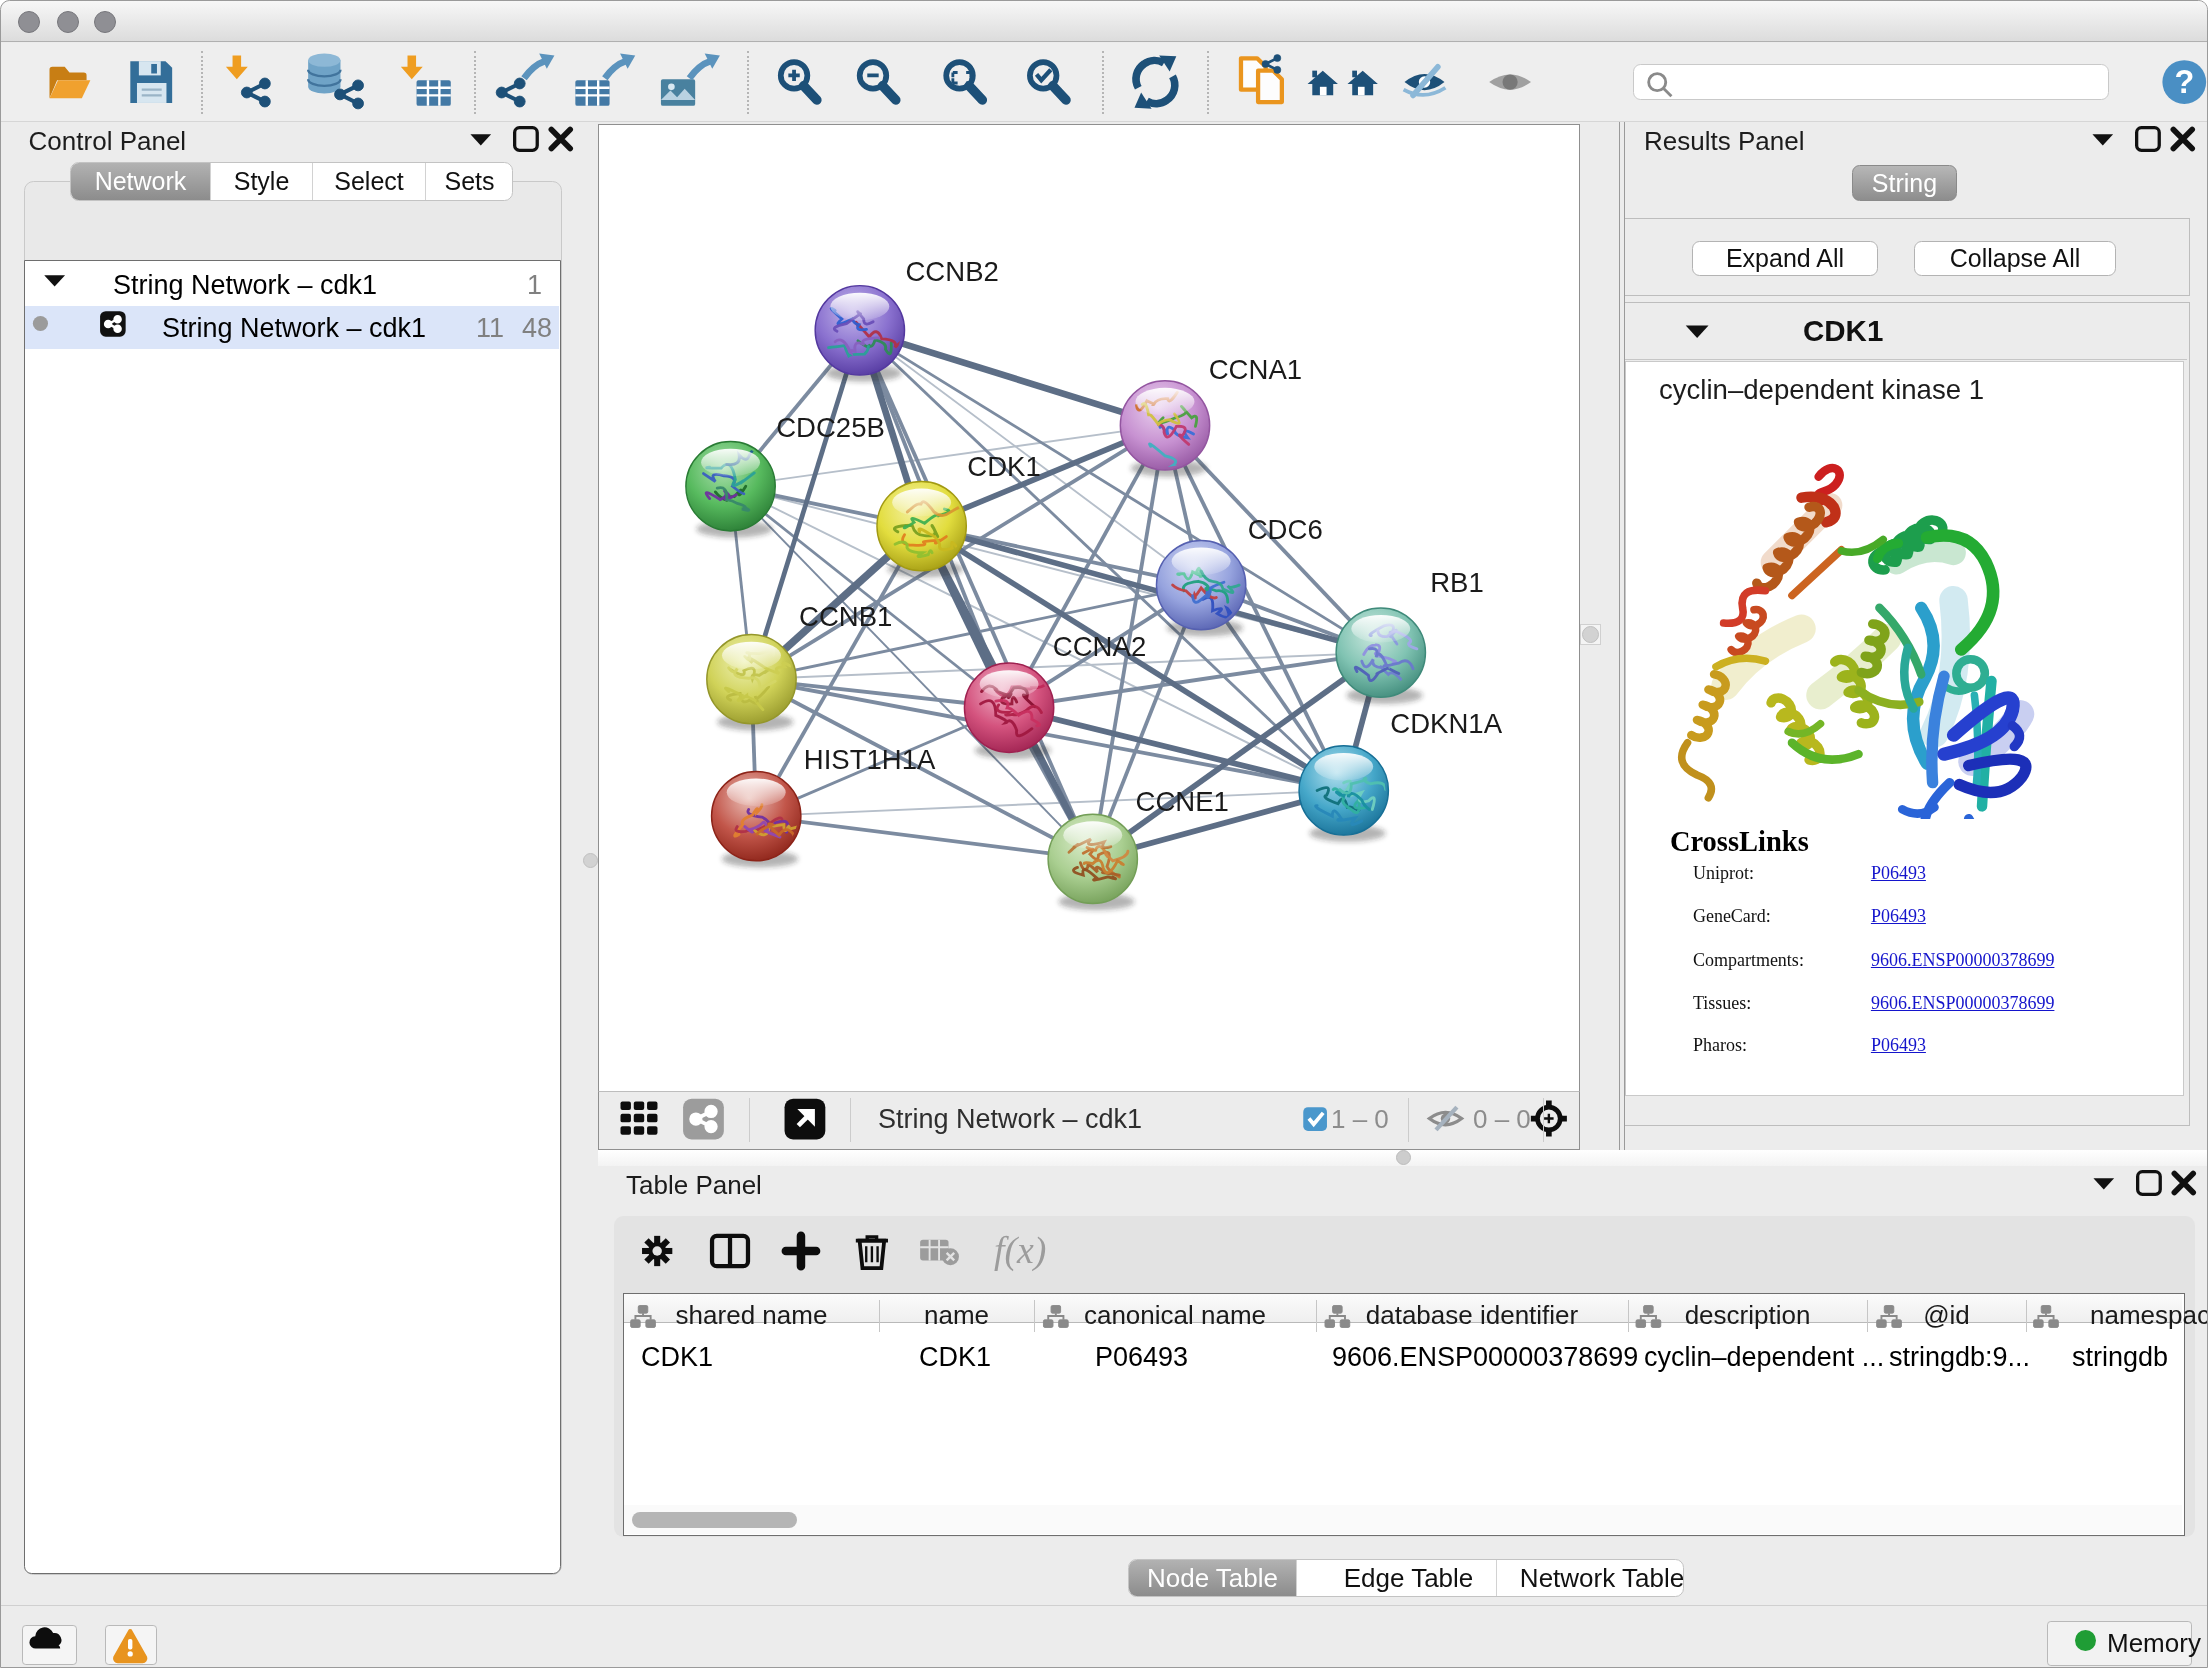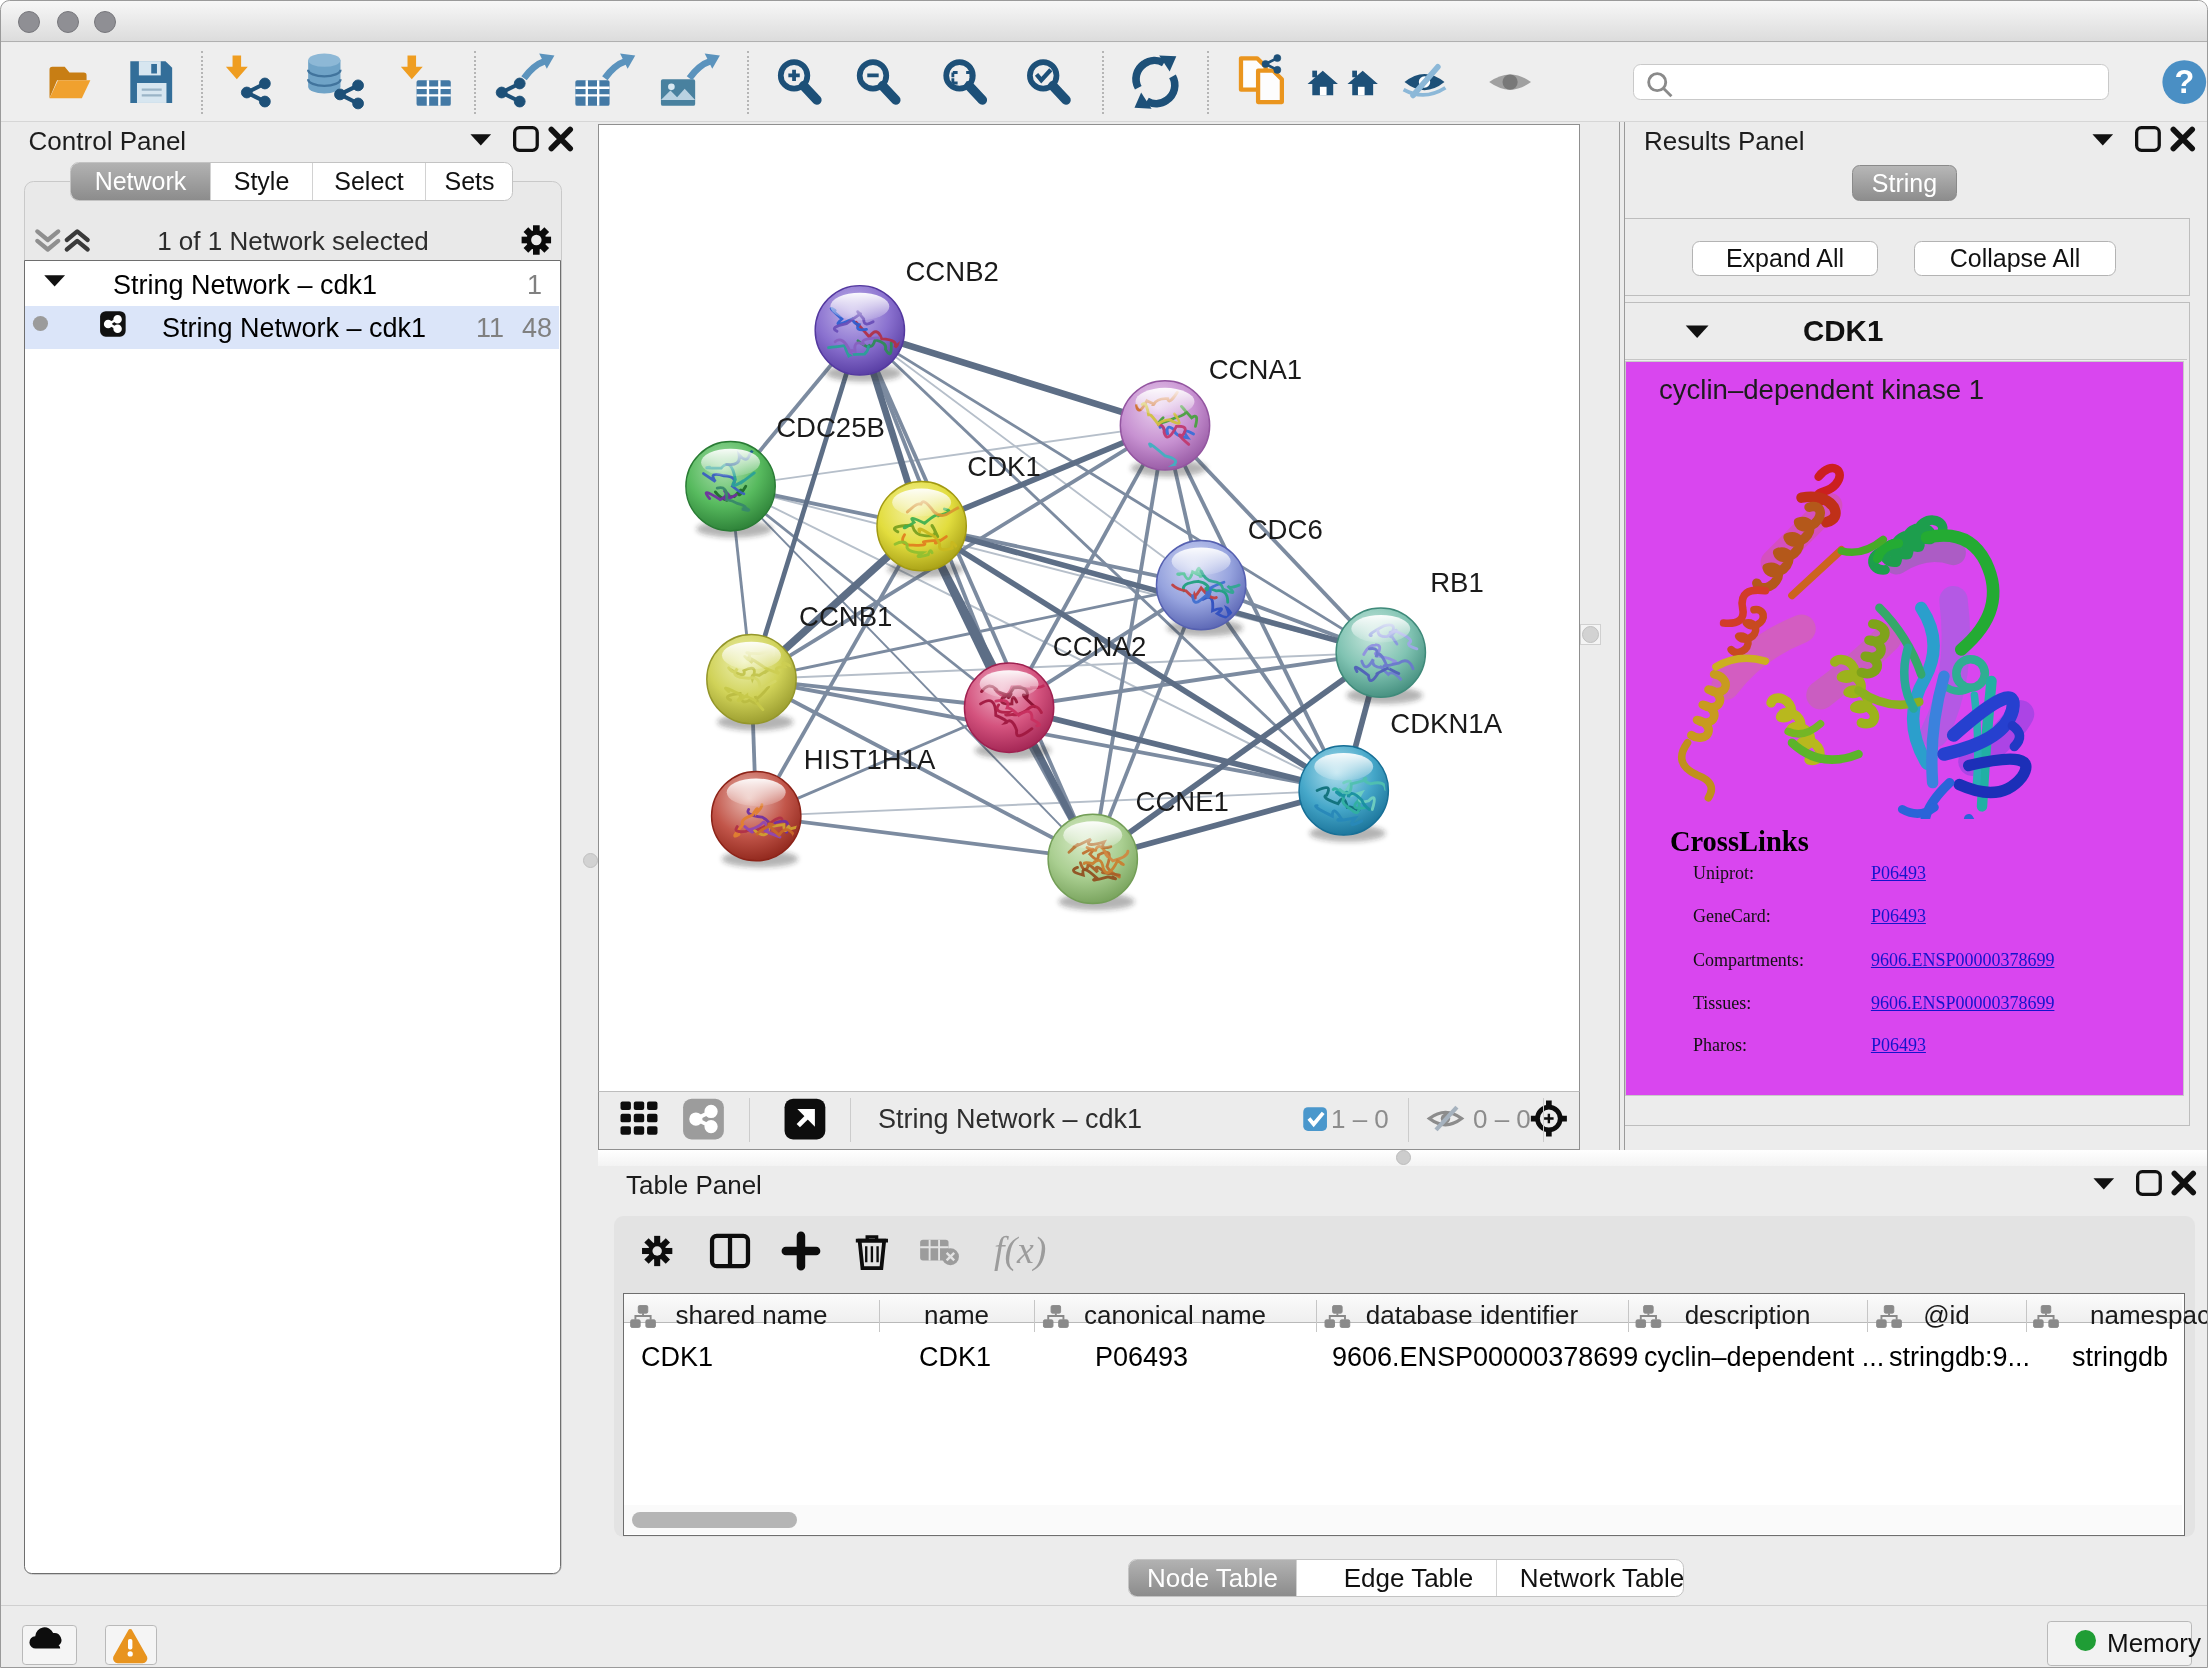--- a/index.html
+++ b/index.html
@@ -54,21 +54,21 @@
      background:linear-gradient(#b7b7b7,#8d8d8d); border:1px solid #8a8a8a; border-radius:7.6px;
      color:#fff; font-size:25px; text-align:center; line-height:34px; }
   #rp-box1 { position:absolute; left:1620px; top:217px; width:569px; height:78px;
      background:#ececec; border:1.9px solid #bdbdbd; }
   .rpbtn { position:absolute; top:22px; height:35px; background:#fff; border:1px solid #b3b3b3;
      border-radius:7.6px; font-size:25px; color:#111; text-align:center; line-height:33px; }
   #rp-box2 { position:absolute; left:1620px; top:301px; width:569px; height:824px;
      background:#ececec; border:1.9px solid #bdbdbd; }
   #rp-cdk1hdr { position:absolute; left:0px; top:0px; width:565px; height:57px; border-bottom:1.9px solid #c6c6c6; }
   #rp-inner { position:absolute; left:2.9px; top:58px; width:559px; height:735px;
-     background:#d946ef; border:1px solid #c9c9c9; }
+     background:#ffffff; border:1px solid #c9c9c9; }
   .serif { font-family:"Liberation Serif", serif; }
   .xlink { color:#1414cc; text-decoration:underline; }
   .xlrow { position:absolute; left:67px; font-size:18px; color:#111; white-space:nowrap; }
   .xlval { position:absolute; left:178px; }
 
   
   #tp-title { position:absolute; left:625px; top:1169px; font-size:26px; color:#1c1c1c; }
   #tp-box { position:absolute; left:613px; top:1215px; width:1581px; height:321px;
      background:#e3e3e3; border-radius:9.5px; }
   #tp-table { position:absolute; left:622px; top:1292px; width:1562px; height:243px; background:#fff;
@@ -248,41 +248,20 @@
   <path d="M2,12 l22,0 -11,12 z" fill="#111"></path>
   <rect x="49" y="5" width="24" height="24" rx="5" fill="none" stroke="#111" stroke-width="3.5"></rect>
   <path d="M88,7 l20,20 M108,7 l-20,20" stroke="#111" stroke-width="6" stroke-linecap="round"></path>
 </svg>
   <div id="cp-tabpanel"></div>
   <div id="cp-tabs">
     <div class="seg segsel" style="width:140px; border-radius:7.6px 0 0 7.6px;">Network</div>
     <div class="seg" style="width:102px;">Style</div>
     <div class="seg" style="width:113px;">Select</div>
     <div class="seg" style="width:87px; border-right:none; border-radius:0 7.6px 7.6px 0;">Sets</div>
-  </div>
-  <div id="cp-sub">
-    <div id="cp-subtext">1 of 1 Network selected</div>
-<svg class="abs" width="538" height="40" viewBox="0 0 566 42" style="left:0;top:0;z-index:3;">
-  <g fill="none" stroke="#8f8f8f" stroke-width="4.5" stroke-linecap="round" stroke-linejoin="round">
-    <path d="M14,12 l11,9 11,-9 M14,22 l11,9 11,-9"></path>
-  </g>
-  <g fill="none" stroke="#3a3a3a" stroke-width="4.5" stroke-linecap="round" stroke-linejoin="round">
-    <path d="M45,21 l11,-9 11,9 M45,31 l11,-9 11,9"></path>
-  </g>
-  <g transform="translate(539,21)" fill="#0a0a0a">
-    <circle r="10.5"></circle>
-    <g>
-      <rect x="-3.5" y="-15.5" width="7" height="31"></rect>
-      <rect x="-3.5" y="-15.5" width="7" height="31" transform="rotate(45)"></rect>
-      <rect x="-3.5" y="-15.5" width="7" height="31" transform="rotate(90)"></rect>
-      <rect x="-3.5" y="-15.5" width="7" height="31" transform="rotate(135)"></rect>
-    </g>
-    <circle r="5.5" fill="#e9e9e9"></circle>
-  </g>
-</svg>
   </div>
   <div id="cp-list">
 <svg class="abs" width="171" height="89" viewBox="0 0 180 94" style="left:0;top:0;z-index:3;">
   <path d="M20,15 l22,0 -11,12 z" fill="#111"></path>
   <circle cx="16" cy="66" r="8" fill="#9b9b9b"></circle>
   <rect x="79" y="53" width="27" height="27" rx="6" fill="#111"></rect>
   <g transform="translate(92.5,66.5)" stroke="#fff" stroke-width="2.6" fill="#fff">
     <path d="M-5,0 L5,-5 M-5,0 L5,5" fill="none"></path>
     <circle cx="-5" cy="0" r="3.2"></circle>
           <circle cx="5" cy="-5" r="3.2"></circle>

